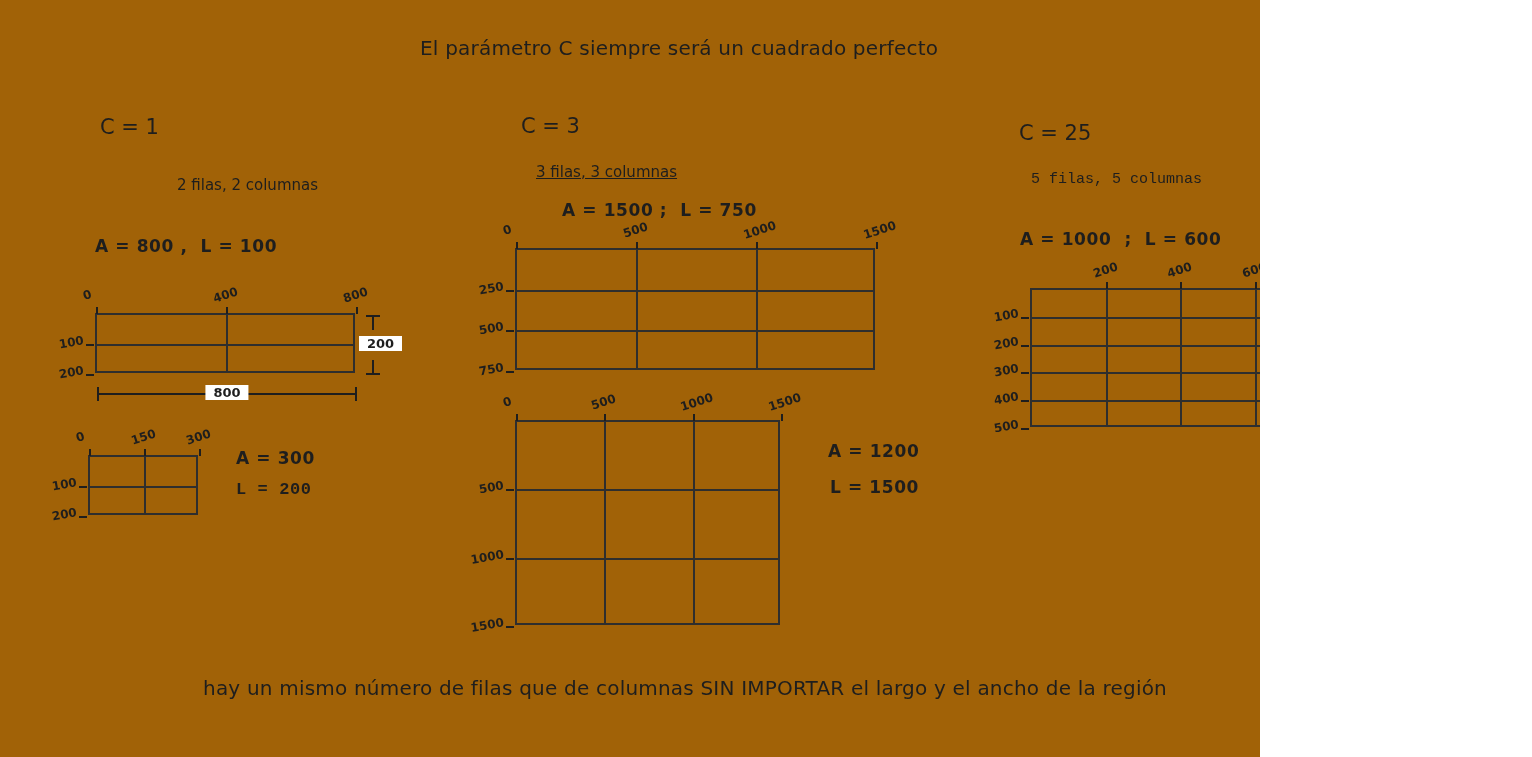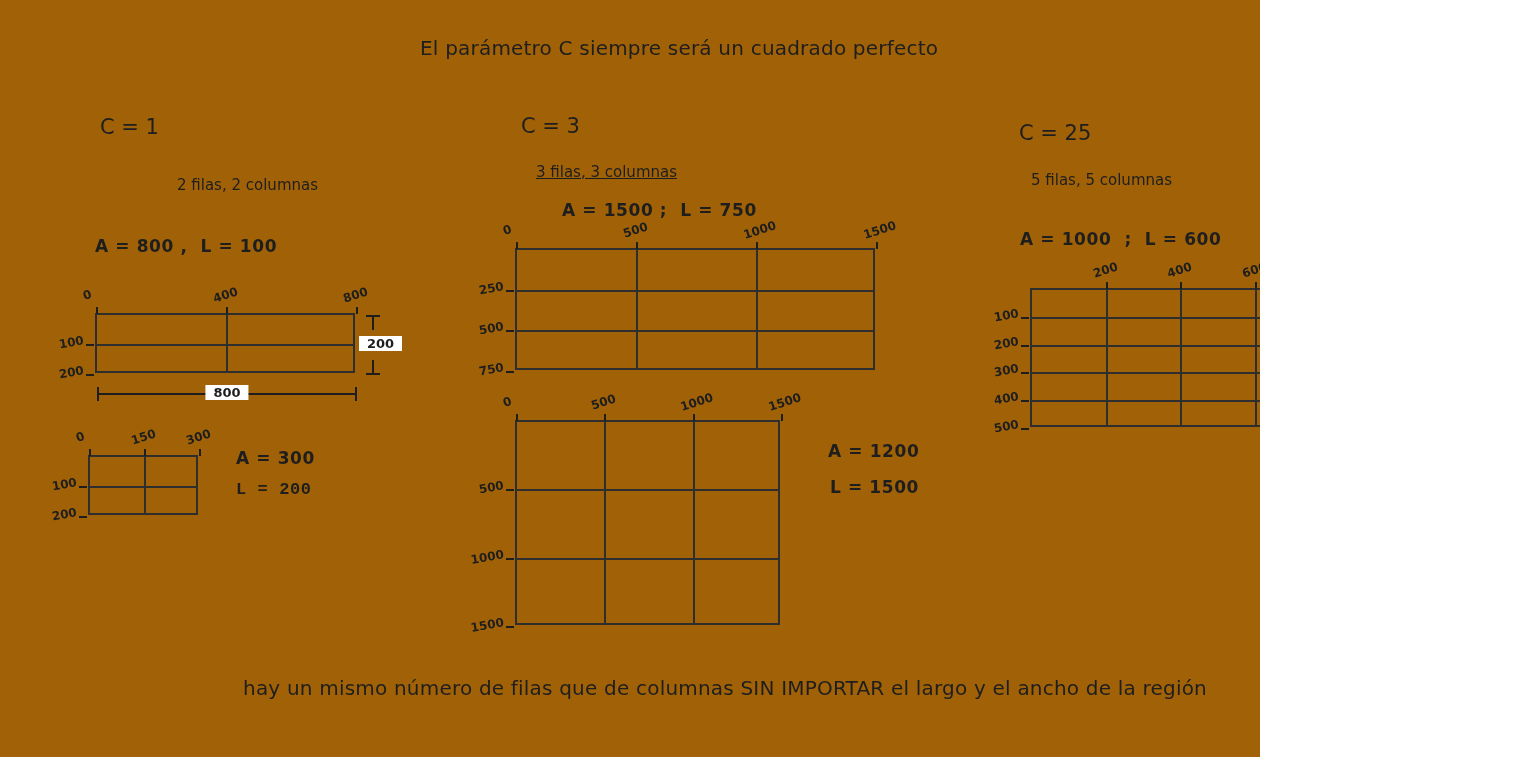--- a/index.html
+++ b/index.html
@@ -6,24 +6,24 @@
   #canvas{position:relative;width:1260px;height:757px;background:#a16207;
           font-family:"DejaVu Sans",sans-serif;color:#1e1e1e;overflow:hidden;}
 
   .title{position:absolute;left:420px;top:36px;font-size:20px;letter-spacing:.2px;}
 
   .ex-heading{position:absolute;font-size:21px;}
   .ex-sub{position:absolute;font-size:15px;}
   .ex-params{position:absolute;font-size:17px;font-weight:600;letter-spacing:.6px;white-space:pre;}
   #ex1-h{left:100px;top:115px;} #ex1-s{left:136px;top:176px;margin-left:41px;} #ex1-p{left:95px;top:236px;}
   #ex2-h{left:521px;top:114px;} #ex2-s{left:536px;top:163px;text-decoration:underline;} #ex2-p{left:562px;top:200px;}
-  #ex3-h{left:1019px;top:121px;} #ex3-s{left:1031px;top:171px;} #ex3-p{left:1020px;top:229px;}
+  #ex3-h{left:1019px;top:121px;} #ex3-s{left:1031px;top:171px;font-family:Liberation Mono, monospace;} #ex3-p{left:1020px;top:229px;}
 
   .footer-line{position:absolute;left:203px;font-size:20px;letter-spacing:.2px;}
-  #footer1{top:645px;} #footer2{top:676px;margin-left:40px;}
+  #footer1{top:645px;} #footer2{top:676px;}
 
   .grid-box{position:absolute;border:2px solid #2e2e2e;box-sizing:border-box;}
   .vline{position:absolute;top:0;bottom:0;width:2px;background:#2e2e2e;}
   .hline{position:absolute;left:0;right:0;height:2px;background:#2e2e2e;}
   .xtick-mark{position:absolute;width:2px;height:7px;background:#1e1e1e;top:-8px;}
   .ytick-mark{position:absolute;width:8px;height:2px;background:#1e1e1e;left:-11px;}
   .xtick-label{position:absolute;top:-27px;font-size:12px;font-weight:700;
                transform:rotate(-18deg);white-space:nowrap;}
   .ytick-label{position:absolute;width:44px;text-align:right;font-size:12px;font-weight:700;
                transform:rotate(-10deg);white-space:nowrap;}

